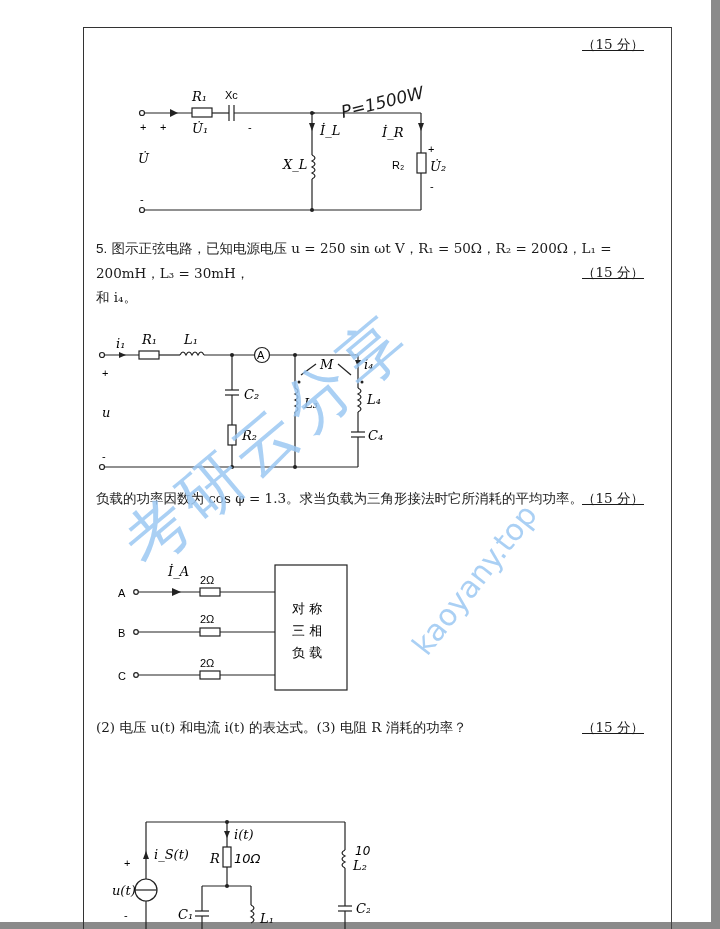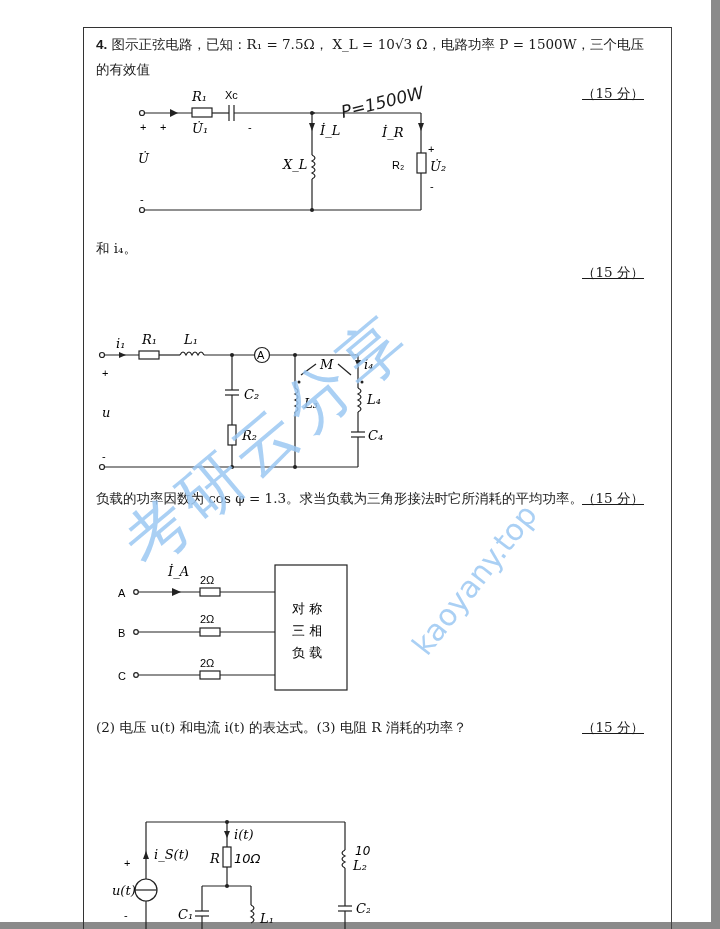--- a/index.html
+++ b/index.html
@@ -19,21 +19,20 @@
   .lbls { font-family:"Liberation Sans",sans-serif; font-size:11px; }
 </style>
 </head>
 <body>
 
 <div class="gray-right"></div>
 <div class="gray-bottom"></div>
 <div class="frame"></div>
 
 <div class="q" style="top:32px;">
-  <div><span class="num">4.</span> <span>图示正弦电路，已知：R₁ = 7.5Ω， X_L = 10√3 Ω，电路功率 P = 1500W，三个电压的有效值</span></div>
   <div><span class="score">（15 分）</span></div>
 </div>
 <svg style="left:130px;top:85px;" width="330" height="135">
   <g stroke="#222" stroke-width="1.2" fill="none">
     <circle cx="12" cy="28" r="2.5"></circle>
       <circle cx="12" cy="125" r="2.5"></circle>
     <line x1="14" y1="28" x2="62" y2="28"></line>
     <rect x="62" y="23" width="20" height="9"></rect>
     <line x1="82" y1="28" x2="99" y2="28"></line>
     <line x1="99" y1="20" x2="99" y2="36"></line>
@@ -66,20 +65,21 @@
   <text x="153" y="84" class="lbl">X_L</text>
   <text x="262" y="84" class="lbls">R₂</text>
   <text x="298" y="68" class="lbls">+</text>
   <text x="300" y="86" class="lbl">U̇₂</text>
   <text x="10" y="118" class="lbls">-</text>
   <text x="300" y="105" class="lbls">-</text>
 </svg>
 <div class="handwrite" style="position:absolute;left:340px;top:92px;font-size:17px;transform:rotate(-14deg);">P=1500W</div>
 
 <div class="q" style="top:236px;">
+  <div><span class="num" style="font-weight:normal">5.</span> <span>图示正弦电路，已知电源电压 u = 250 sin ωt V，R₁ = 50Ω，R₂ = 200Ω，L₁ = 200mH，L₃ = 30mH，</span></div>
   <div><span>和 i₄。</span><span class="score" style="top:24px">（15 分）</span></div>
 </div>
 <svg style="left:92px;top:322px;" width="320" height="150">
   <g stroke="#222" stroke-width="1.2" fill="none">
     <circle cx="10" cy="33" r="2.5"></circle>
       <circle cx="10" cy="145" r="2.5"></circle>
     <line x1="12" y1="33" x2="47" y2="33"></line>
     <rect x="47" y="29" width="20" height="8"></rect>
     <line x1="67" y1="33" x2="88" y2="33"></line>
     <path d="M88 33 q3 -6 6 0 q3 -6 6 0 q3 -6 6 0 q3 -6 6 0"></path>

